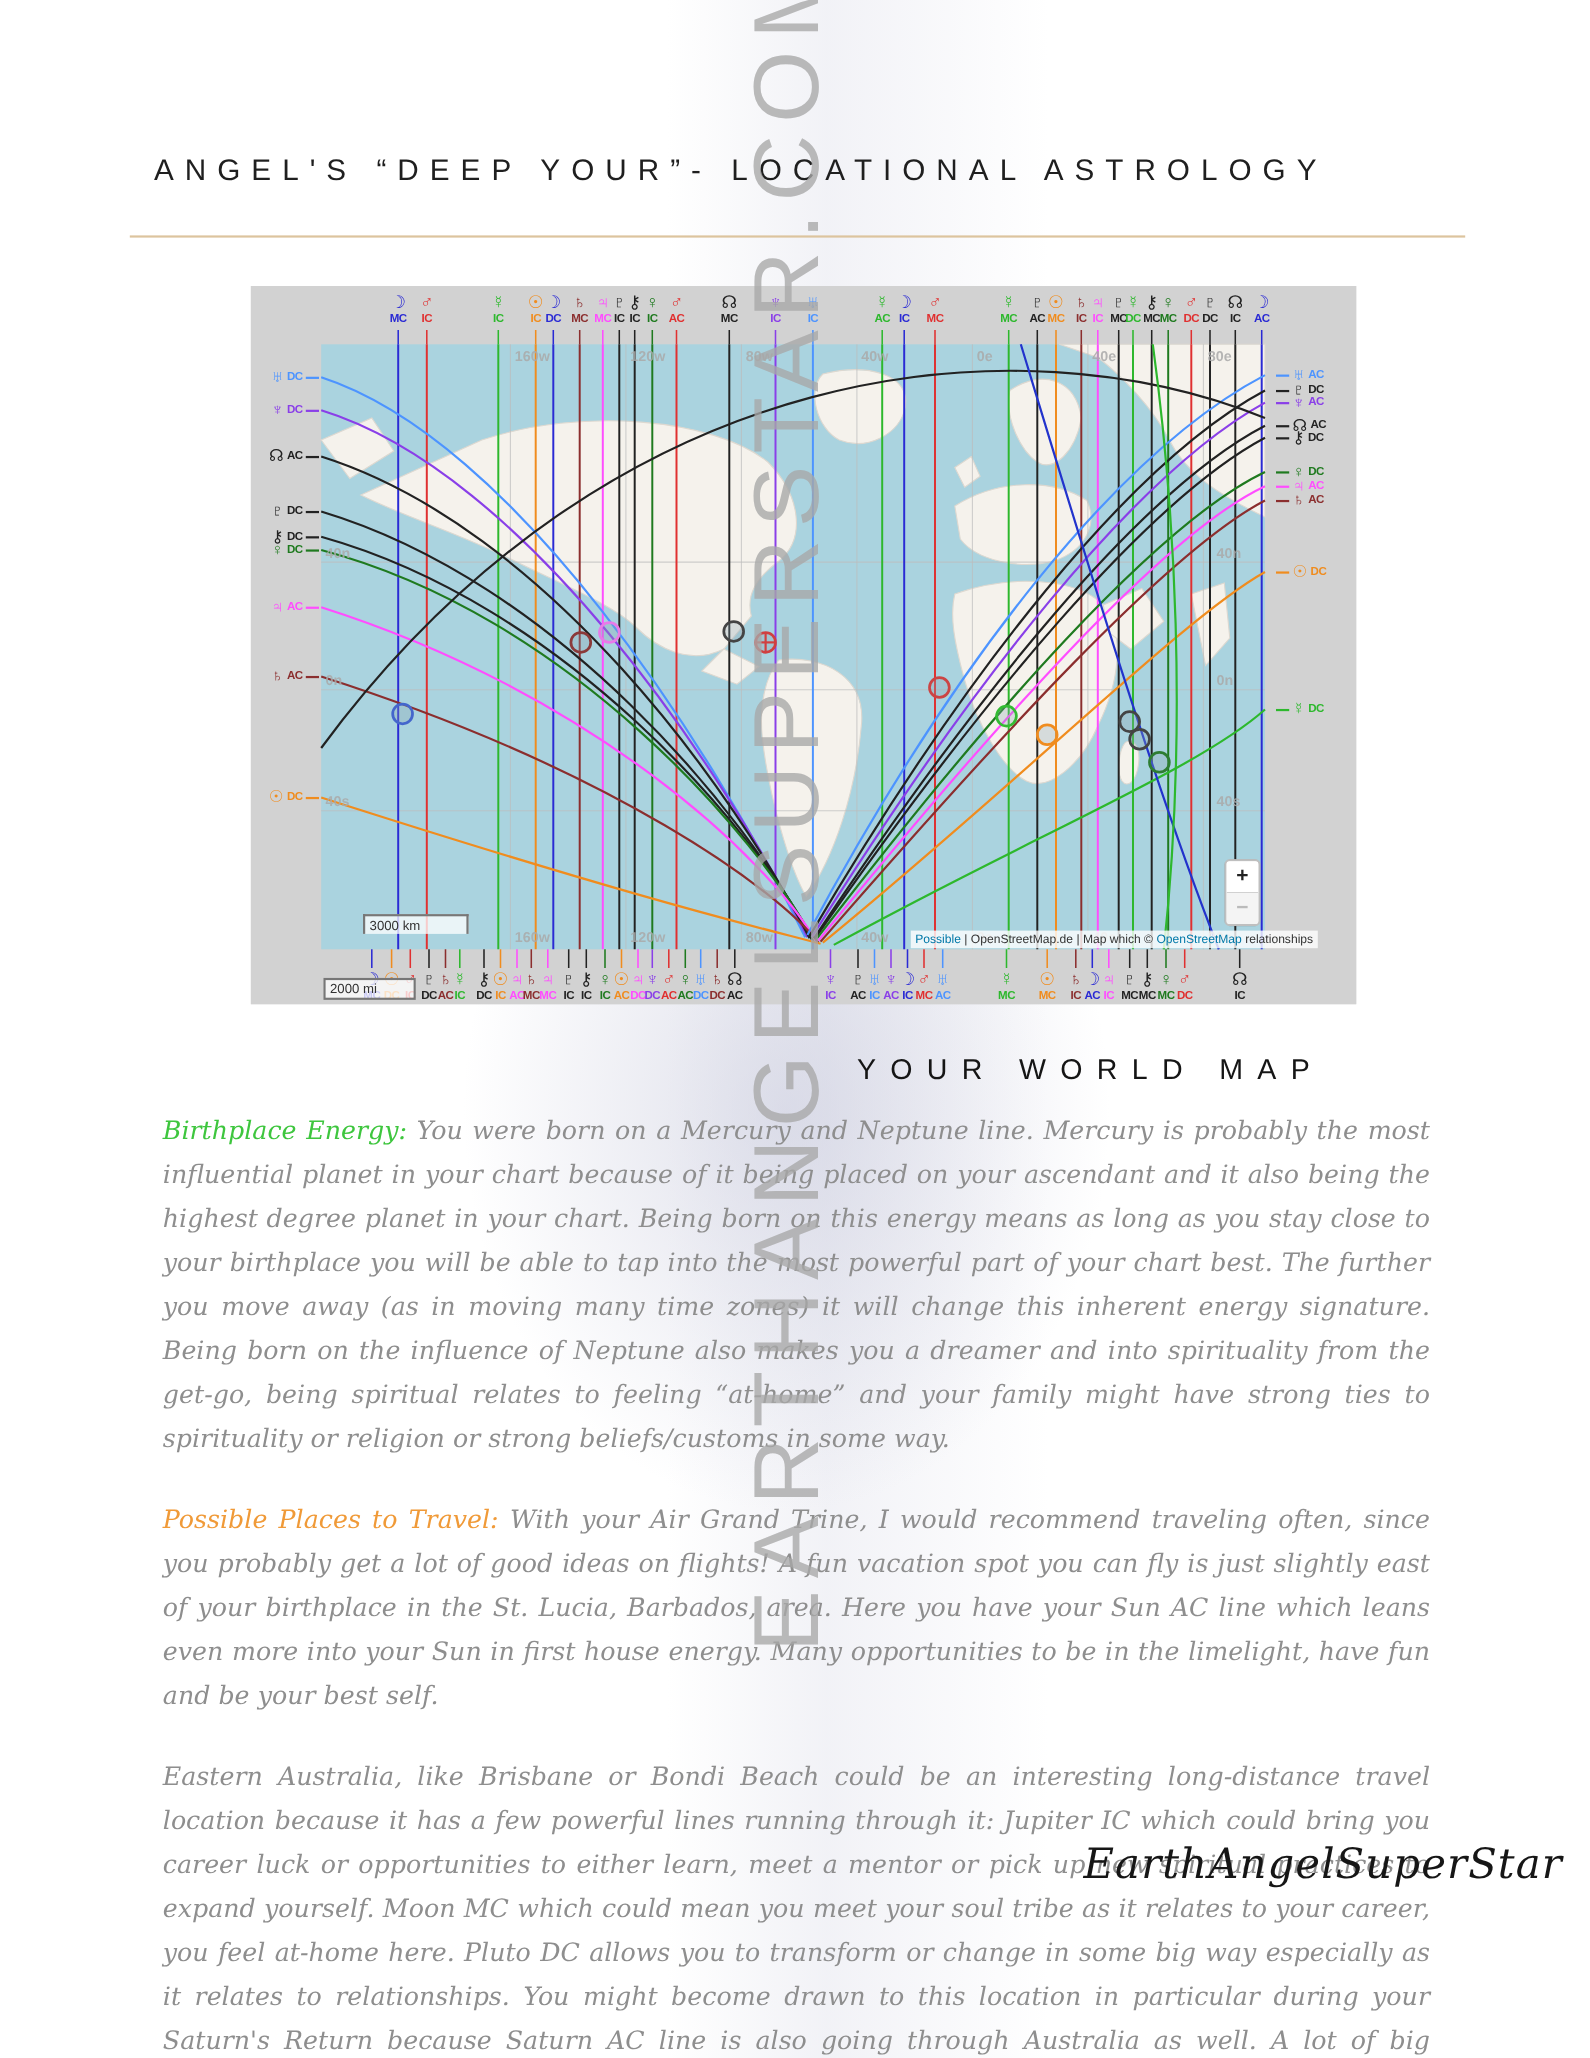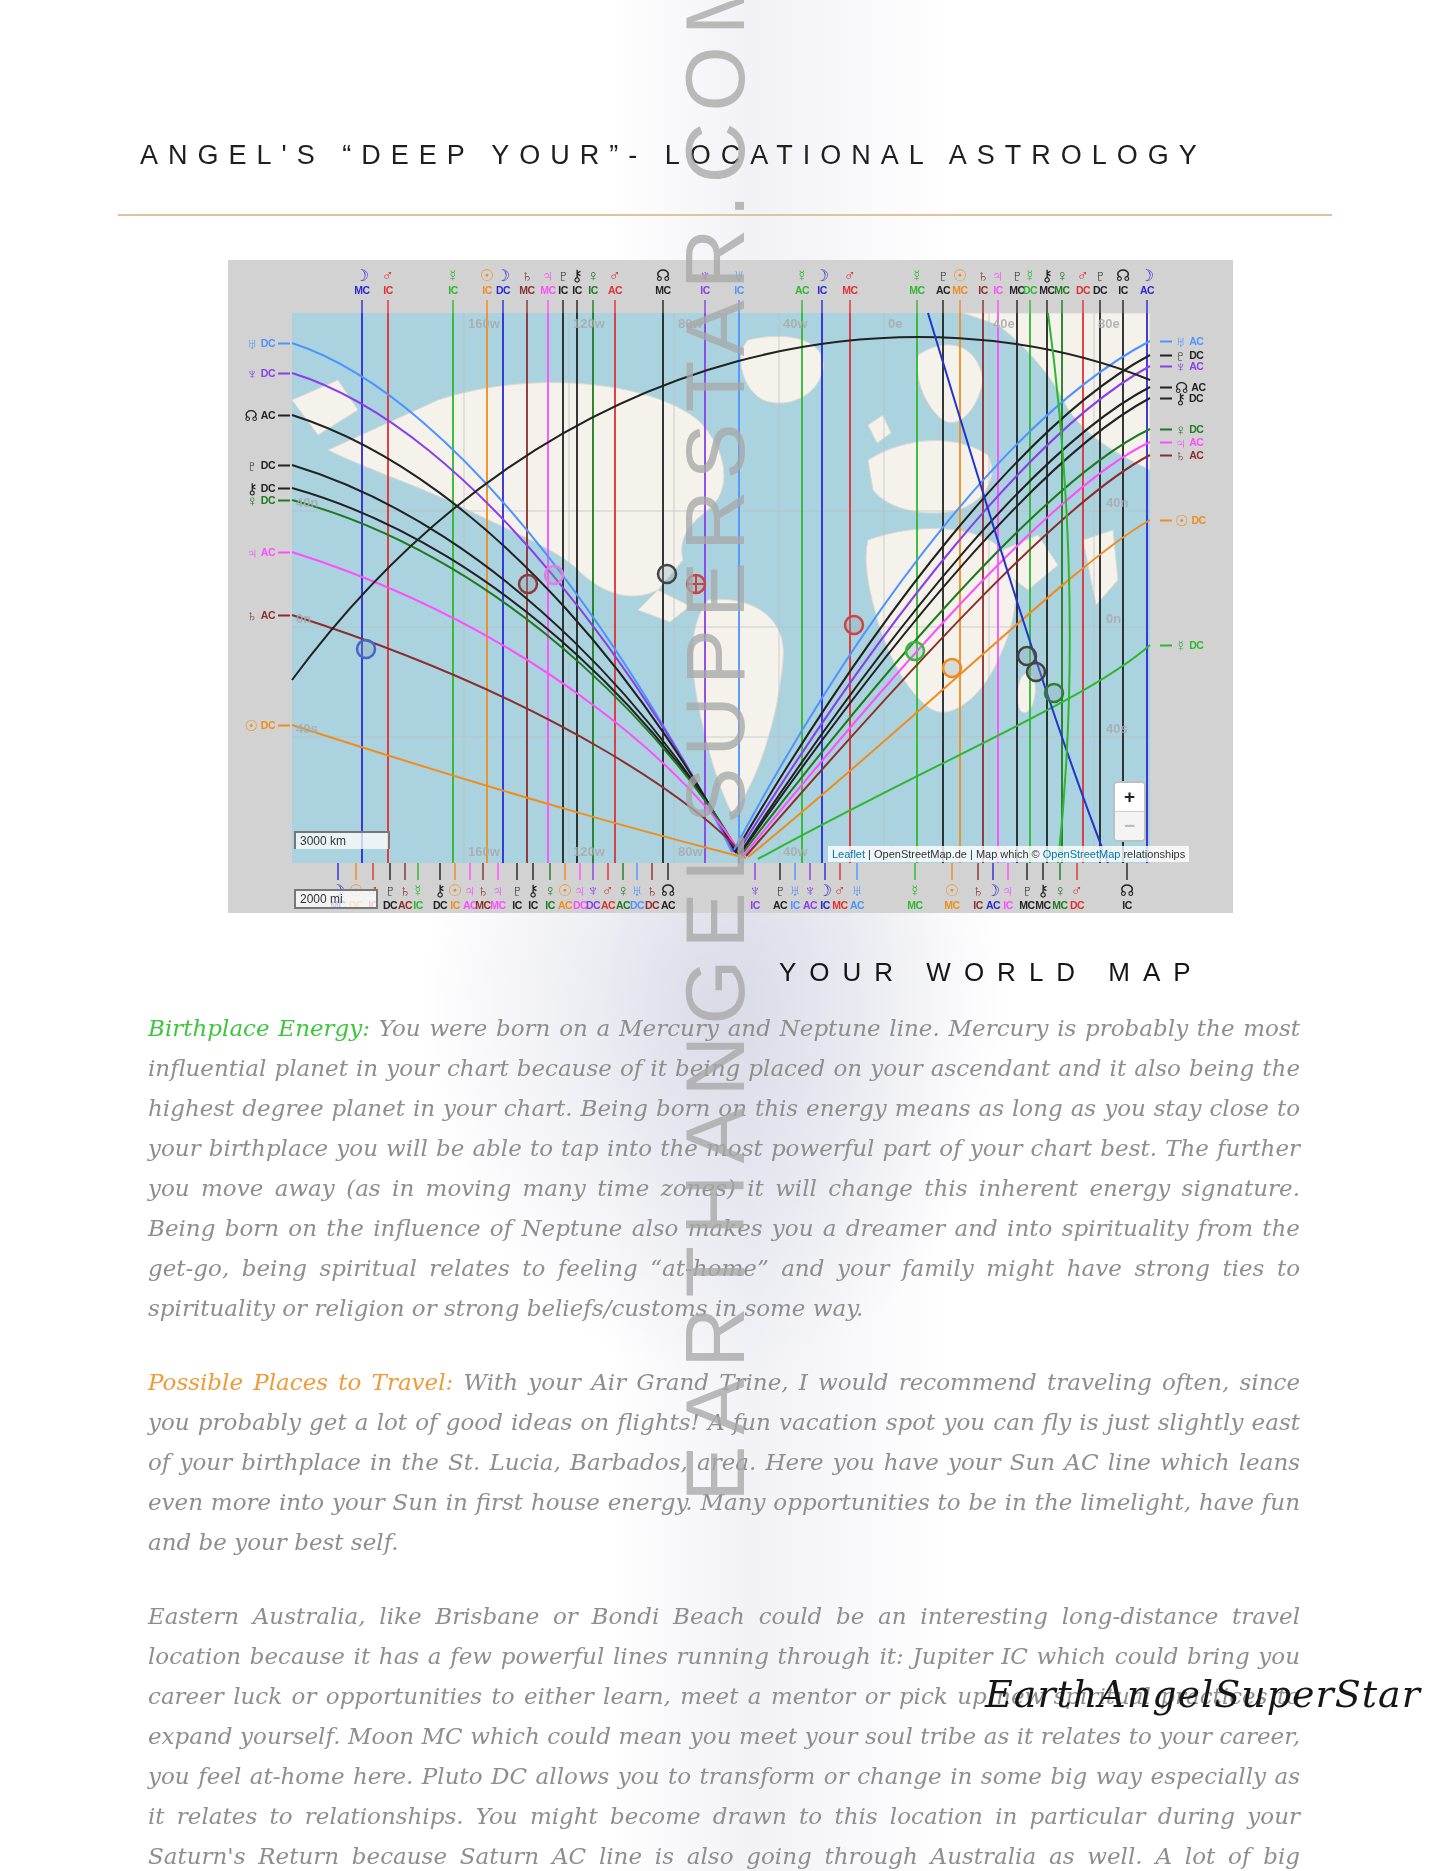--- a/index.html
+++ b/index.html
@@ -22,21 +22,21 @@
         align-items:center;line-height:1;}
   .gcol .g{font-size:16px;}
   .gcol .l{font-size:10.5px;font-weight:bold;letter-spacing:-.5px;margin-top:1px;}
   .edge{position:absolute;display:flex;align-items:center;gap:3px;line-height:1;transform:translateY(-50%);}
   .edge .g{font-size:15px;}
   .edge .l{font-size:10.5px;font-weight:bold;letter-spacing:-.5px;}
   .stub{height:2px;width:12px;}
   .gridlab{position:absolute;color:#aaaaaa;font-size:13px;font-weight:bold;opacity:.85;}
   #scale{position:absolute;left:66px;top:571px;font-size:12px;color:#333;}
   #scale div{background:rgba(255,255,255,.75);border:2px solid #777;padding:0 4px;line-height:16px;}
-  #scale .km{width:84px;border-bottom:none;}
+  #scale .km{width:84px;border-bottom:none;margin-left:36px;}
   #scale .mi{width:72px;margin-top:40px;}
   #attrib{position:absolute;left:600px;top:586px;height:16px;line-height:16px;background:rgba(255,255,255,.8);
           font-size:11px;color:#333;padding:0 4px;white-space:nowrap;}
   #attrib a{color:#0078a8;text-decoration:none;}
   #zoomctl{position:absolute;left:885px;top:521px;width:29px;border:2px solid rgba(0,0,0,.25);
            border-radius:5px;overflow:hidden;background:#fff;}
   #zoomctl div{width:29px;height:28px;text-align:center;font-size:19px;line-height:27px;font-weight:bold;}
   #zin{color:#222;border-bottom:1px solid #ccc;background:#fff;cursor:pointer;}
   #zout{color:#bbb;background:#f4f4f4;cursor:pointer;}
   
@@ -609,21 +609,21 @@
       <div class="gridlab" style="left: 878px; top: 235px;">40n</div>
       <div class="gridlab" style="left: 68px; top: 351px;">0n</div>
       <div class="gridlab" style="left: 878px; top: 351px;">0n</div>
       <div class="gridlab" style="left: 68px; top: 461px;">40s</div>
       <div class="gridlab" style="left: 878px; top: 461px;">40s</div>
     </div>
   <div id="scale">
     <div class="km">3000 km</div>
     <div class="mi">2000 mi</div>
   </div>
-  <div id="attrib"><a href="#">Leaflet</a><span> | OpenStreetMap.de | Map which © </span><a href="#">OpenStreetMap</a><span> relationships</span></div>
+  <div id="attrib"><a href="#">Possible</a><span> | OpenStreetMap.de | Map which © </span><a href="#">OpenStreetMap</a><span> relationships</span></div>
   <div id="zoomctl">
     <div id="zin">+</div>
     <div id="zout">−</div>
   </div>
 </div>
 
 <div class="sect">YOUR WORLD MAP</div>
 <div id="paras">
     <p><span style="color: rgb(62, 198, 62);">Birthplace Energy:</span><span> You were born on a Mercury and Neptune line. Mercury is probably the most influential planet in your chart because of it being placed on your ascendant and it also being the highest degree planet in your chart. Being born on this energy means as long as you stay close to your birthplace you will be able to tap into the most powerful part of your chart best. The further you move away (as in moving many time zones) it will change this inherent energy signature. Being born on the influence of Neptune also makes you a dreamer and into spirituality from the get-go, being spiritual relates to feeling “at-home” and your family might have strong ties to spirituality or religion or strong beliefs/customs in some way.</span></p>
     <p><span style="color: rgb(240, 154, 56);">Possible Places to Travel:</span><span> With your Air Grand Trine, I would recommend traveling often, since you probably get a lot of good ideas on flights! A fun vacation spot you can fly is just slightly east of your birthplace in the St. Lucia, Barbados, area. Here you have your Sun AC line which leans even more into your Sun in first house energy. Many opportunities to be in the limelight, have fun and be your best self.</span></p>

